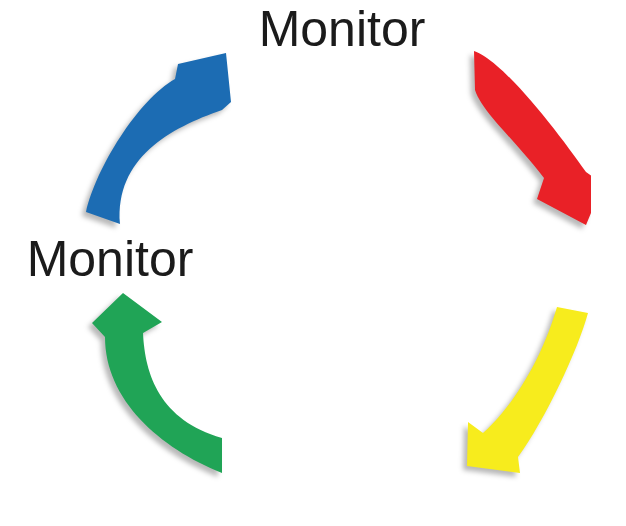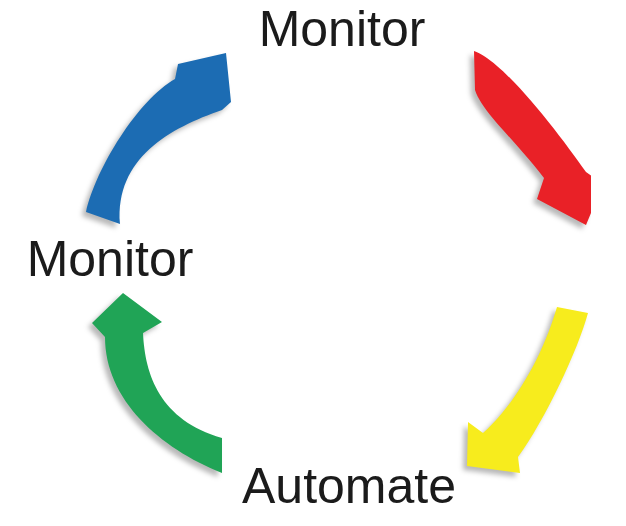--- a/index.html
+++ b/index.html
@@ -78,17 +78,16 @@
              L 103,293
              L 142,322
              L 123,333
              C 125,375 140,420 202,438
              Z" fill="#20A456"></path>
   </svg>
 
   <div class="node-label" style="left: 322px; top: 4px; color: rgb(27, 27, 27);">Monitor</div>
 
 
-  <div class="node-label" style="left: 329px; top: 461px; color: rgb(27, 27, 27);">Automate</div>
 
   <div class="node-label" style="left: 90px; top: 234px; color: rgb(27, 27, 27);">Monitor</div>
 
 </div>
 
 </body></html>

